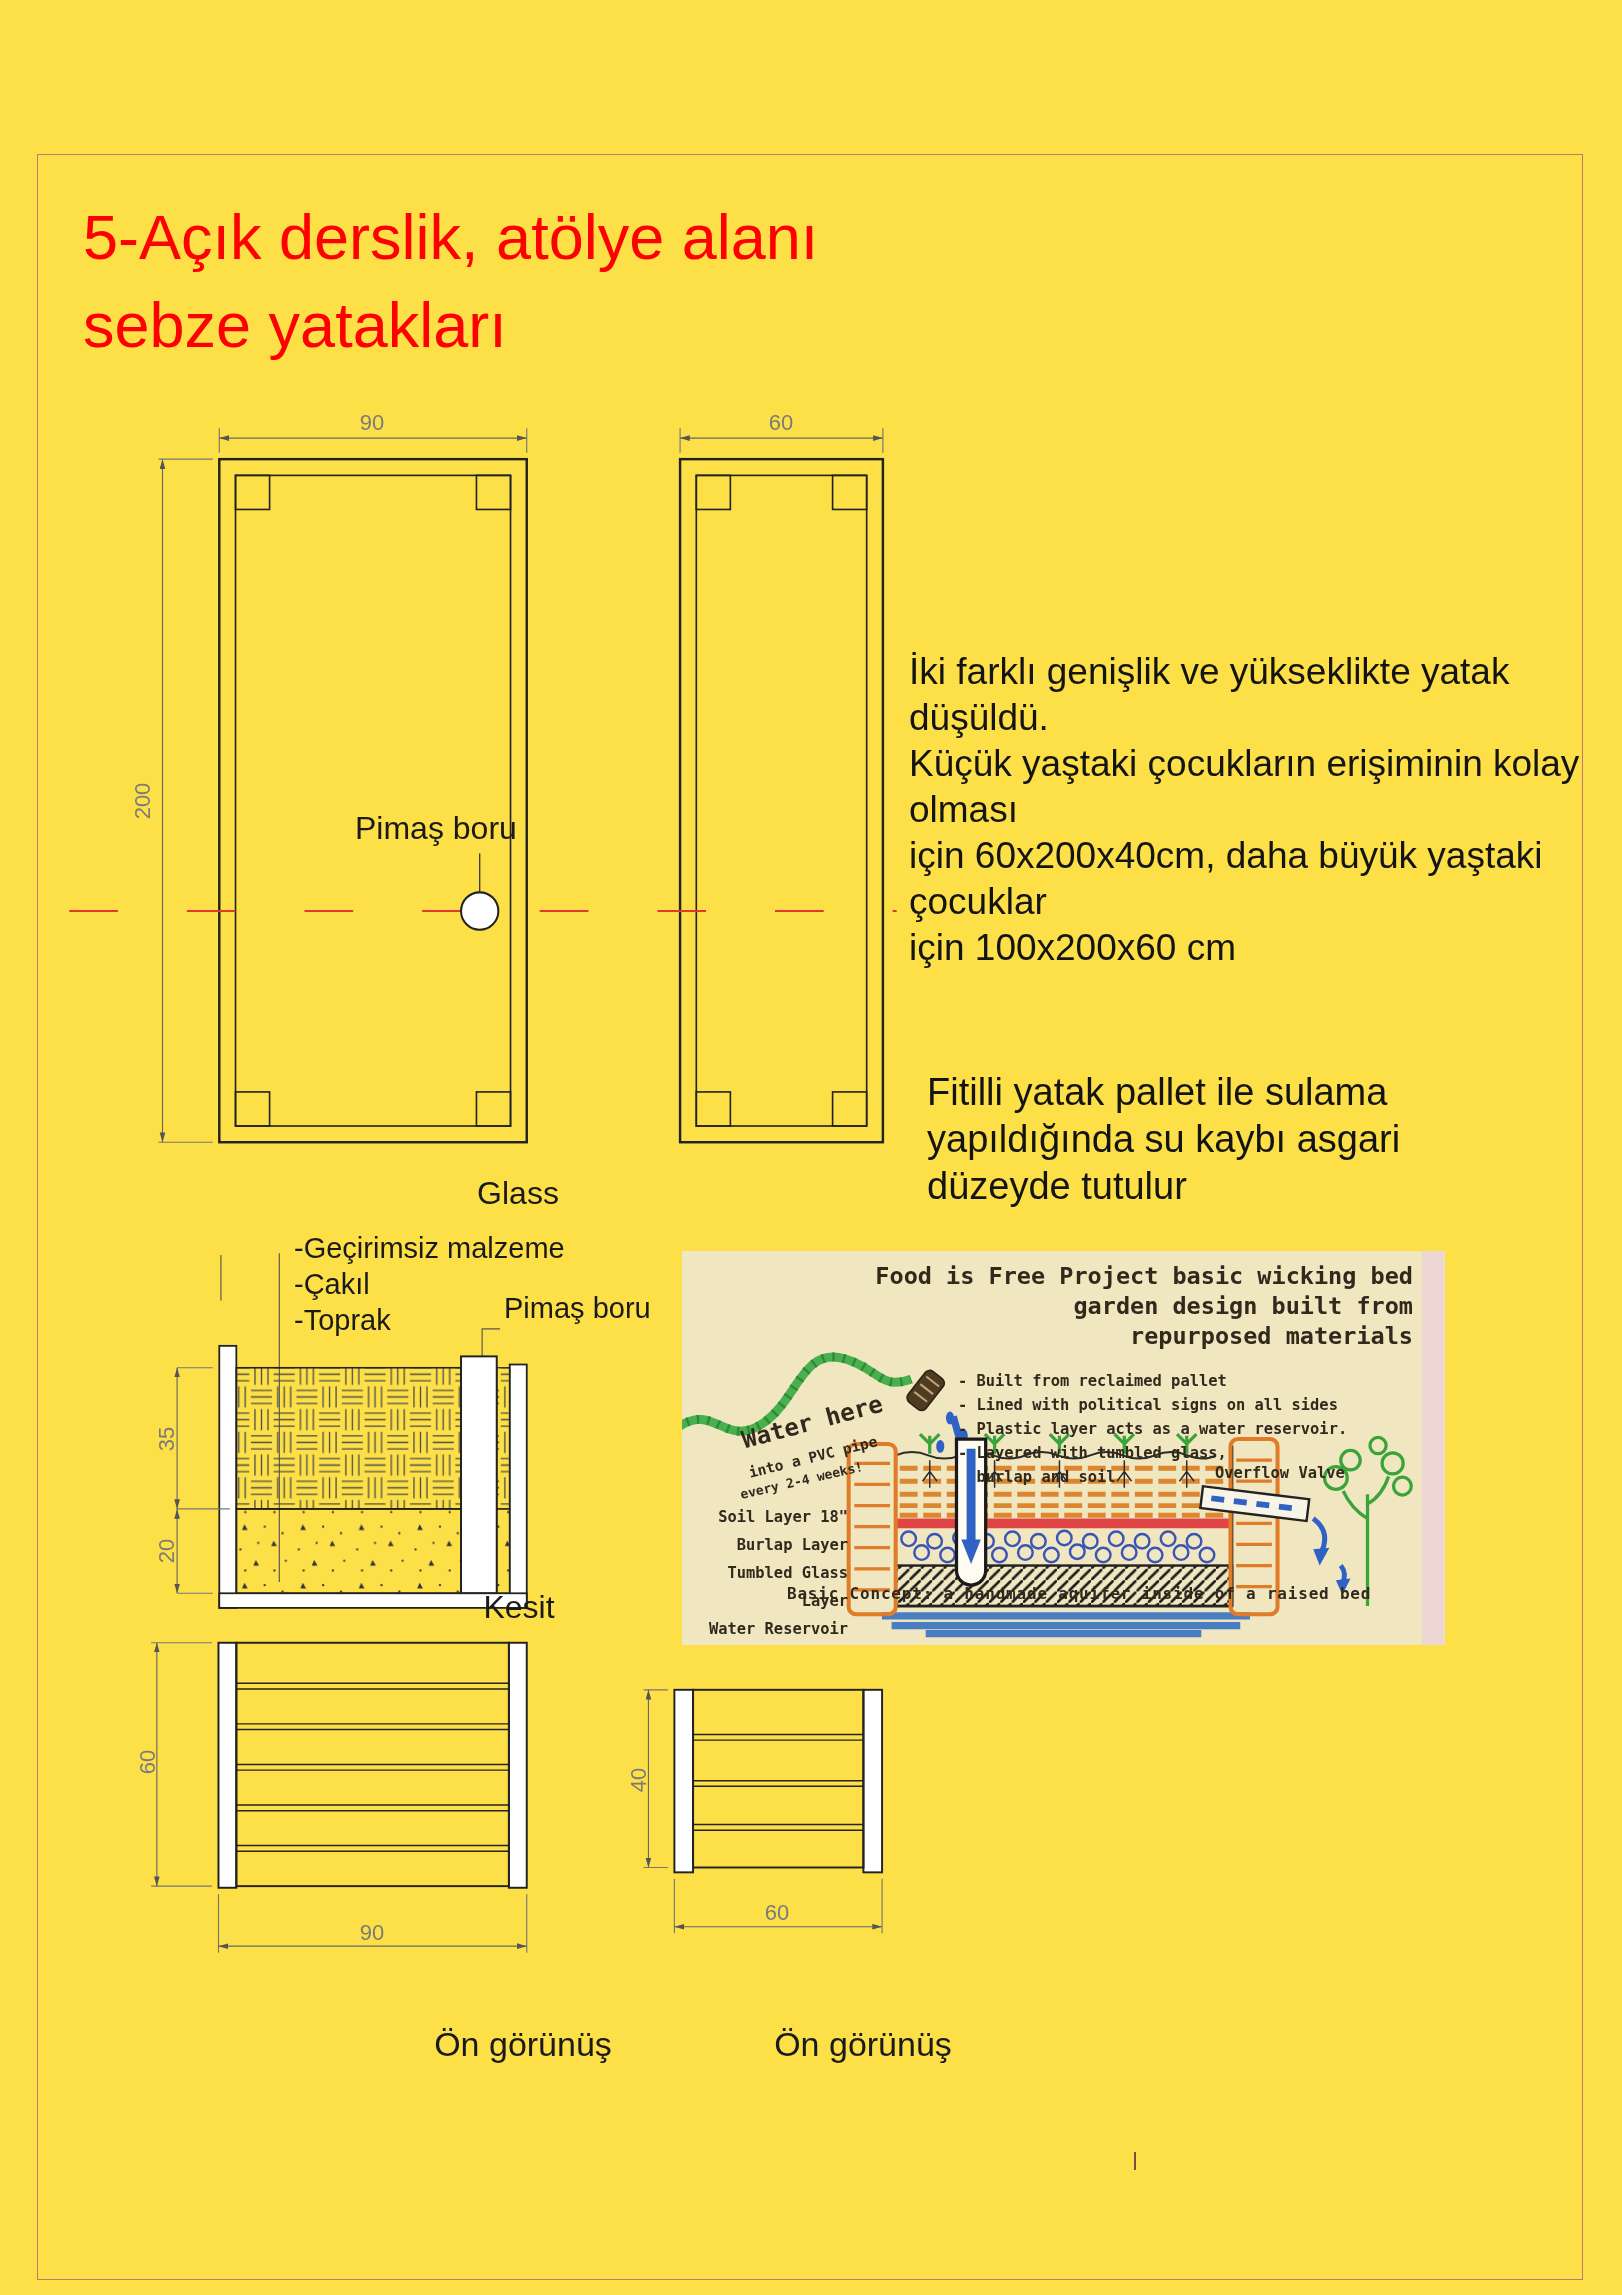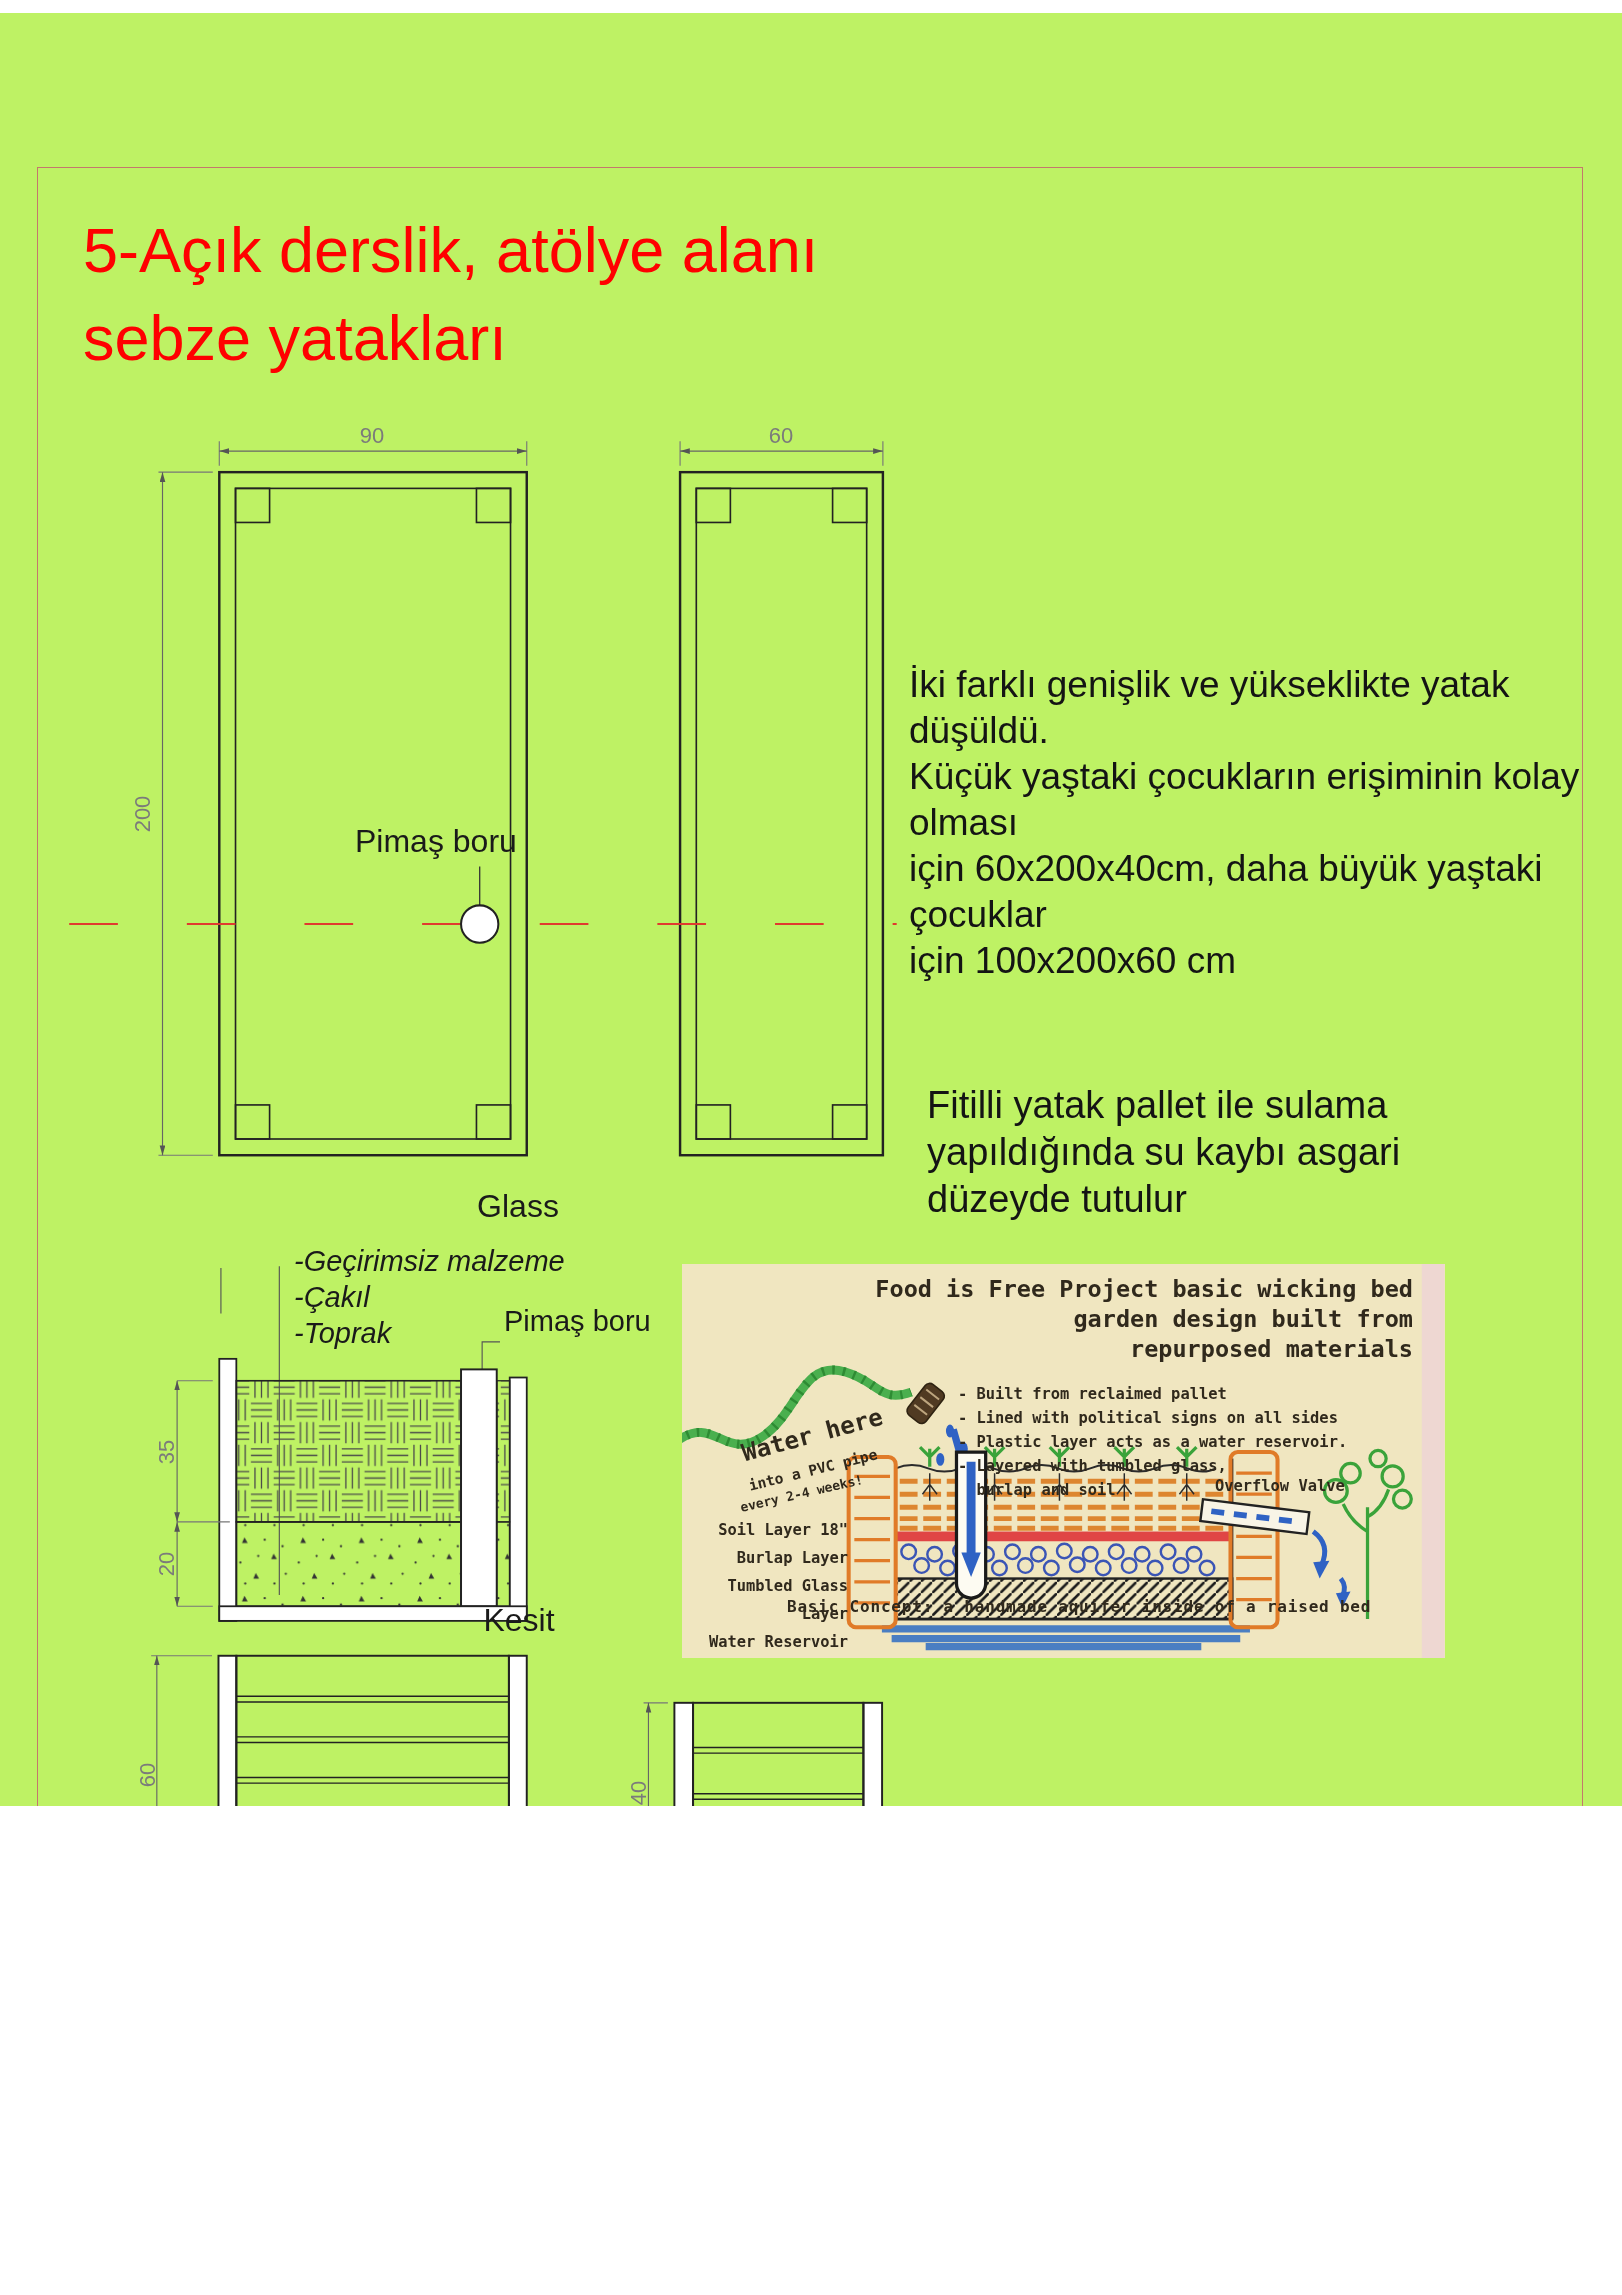--- a/index.html
+++ b/index.html
@@ -1,17 +1,17 @@
 <!DOCTYPE html>
 <html style="font-size:13px"><head>
 <meta charset="utf-8">
 <style>
   html,body{margin:0;padding:0;background:#fff;}
-  #page{position:relative;width:1623px;height:1793px;background:#bef264;overflow:hidden;
-        font-family:"Liberation Sans",sans-serif;margin-top:13px;}
+  #page{position:relative;width:1623px;height:2295px;background:#fde047;overflow:hidden;
+        font-family:"Liberation Sans",sans-serif;}
   #frame{position:absolute;left:37px;top:154px;width:1546px;height:2126px;
          border:1.6px solid #c4786c;box-sizing:border-box;}
   #title{position:absolute;left:83px;top:193px;color:#ff0000;font-size:63px;line-height:88px;
          white-space:pre-line;letter-spacing:0px;}
   .para{position:absolute;color:#141414;white-space:pre-line;}
   #para-beds{left:909px;top:649px;font-size:37px;line-height:46px;width:698px;}
   #para-wick{left:927px;top:1069px;font-size:38px;line-height:47px;width:568px;}
   .lbl{position:absolute;color:#1a1a1a;font-size:32px;white-space:pre-line;}
   .dim{position:absolute;color:#7b7b7b;font-size:22px;}
   .ctr{transform:translateX(-50%);}
@@ -153,21 +153,21 @@
       <line x1="831" y1="2375" x2="1087" y2="2375" stroke="#666" marker-start="url(#ah)" marker-end="url(#ah)"></line>
     </g>
   </svg>
 
   <span class="dim ctr" style="left:372px;top:410px;">90</span>
   <span class="dim ctr" style="left:781px;top:410px;">60</span>
   <span class="dim rot" style="left:143px;top:801px;">200</span>
   <span class="lbl" style="left:355px;top:810px;">Pimaş boru</span>
   <span class="lbl ctr" style="left:518px;top:1175px;">Glass</span>
 
-  <span class="lbl" style="left:294px;top:1230px;font-size:29px;line-height:36px;font-style:italic;">-Geçirimsiz malzeme
+  <span class="lbl" style="left:294px;top:1230px;font-size:29px;line-height:36px;">-Geçirimsiz malzeme
 -Çakıl
 -Toprak</span>
   <span class="lbl" style="left:504px;top:1292px;font-size:29px;">Pimaş boru</span>
   <span class="dim rot" style="left:167px;top:1439px;">35</span>
   <span class="dim rot" style="left:167px;top:1551px;">20</span>
   <span class="lbl ctr" style="left:519px;top:1589px;">Kesit</span>
 
   <span class="dim rot" style="left:148px;top:1762px;">60</span>
   <span class="dim ctr" style="left:372px;top:1920px;">90</span>
   <span class="lbl ctr" style="left:523px;top:2025px;font-size:34px;">Ön görünüş</span>

